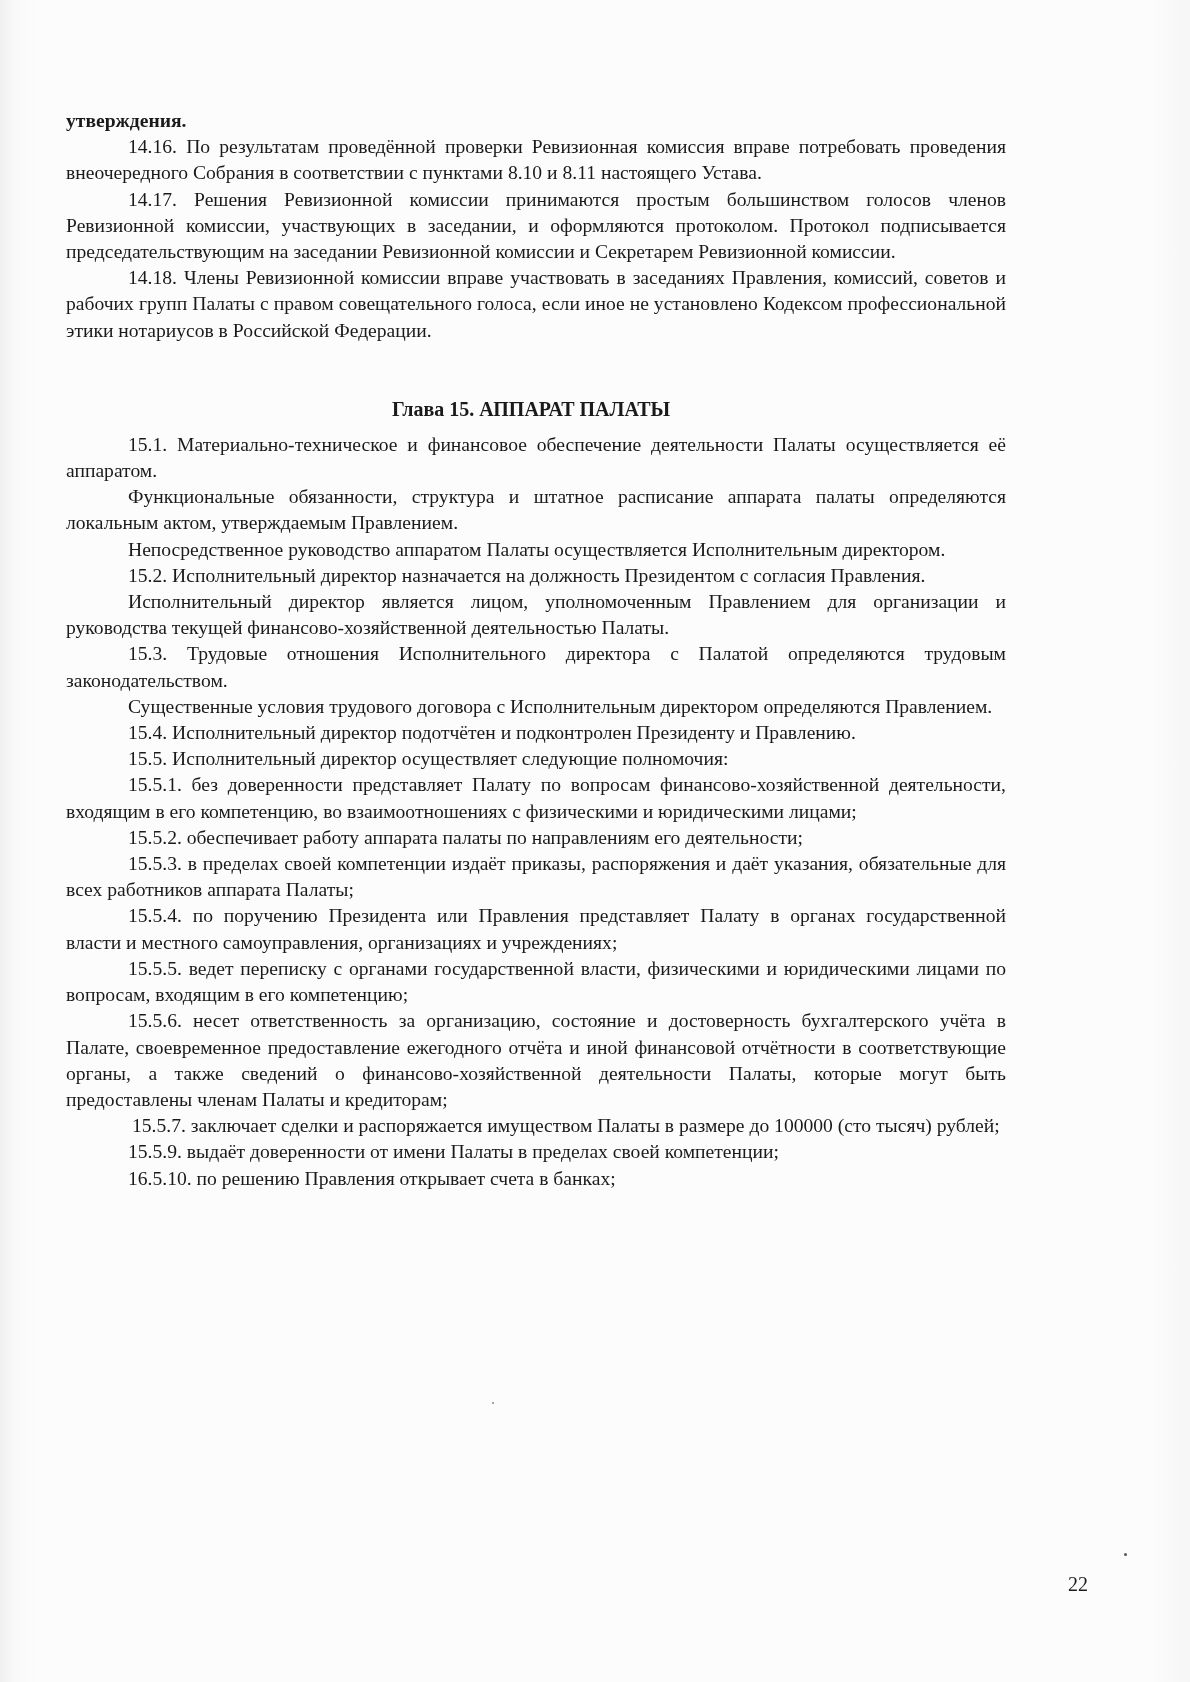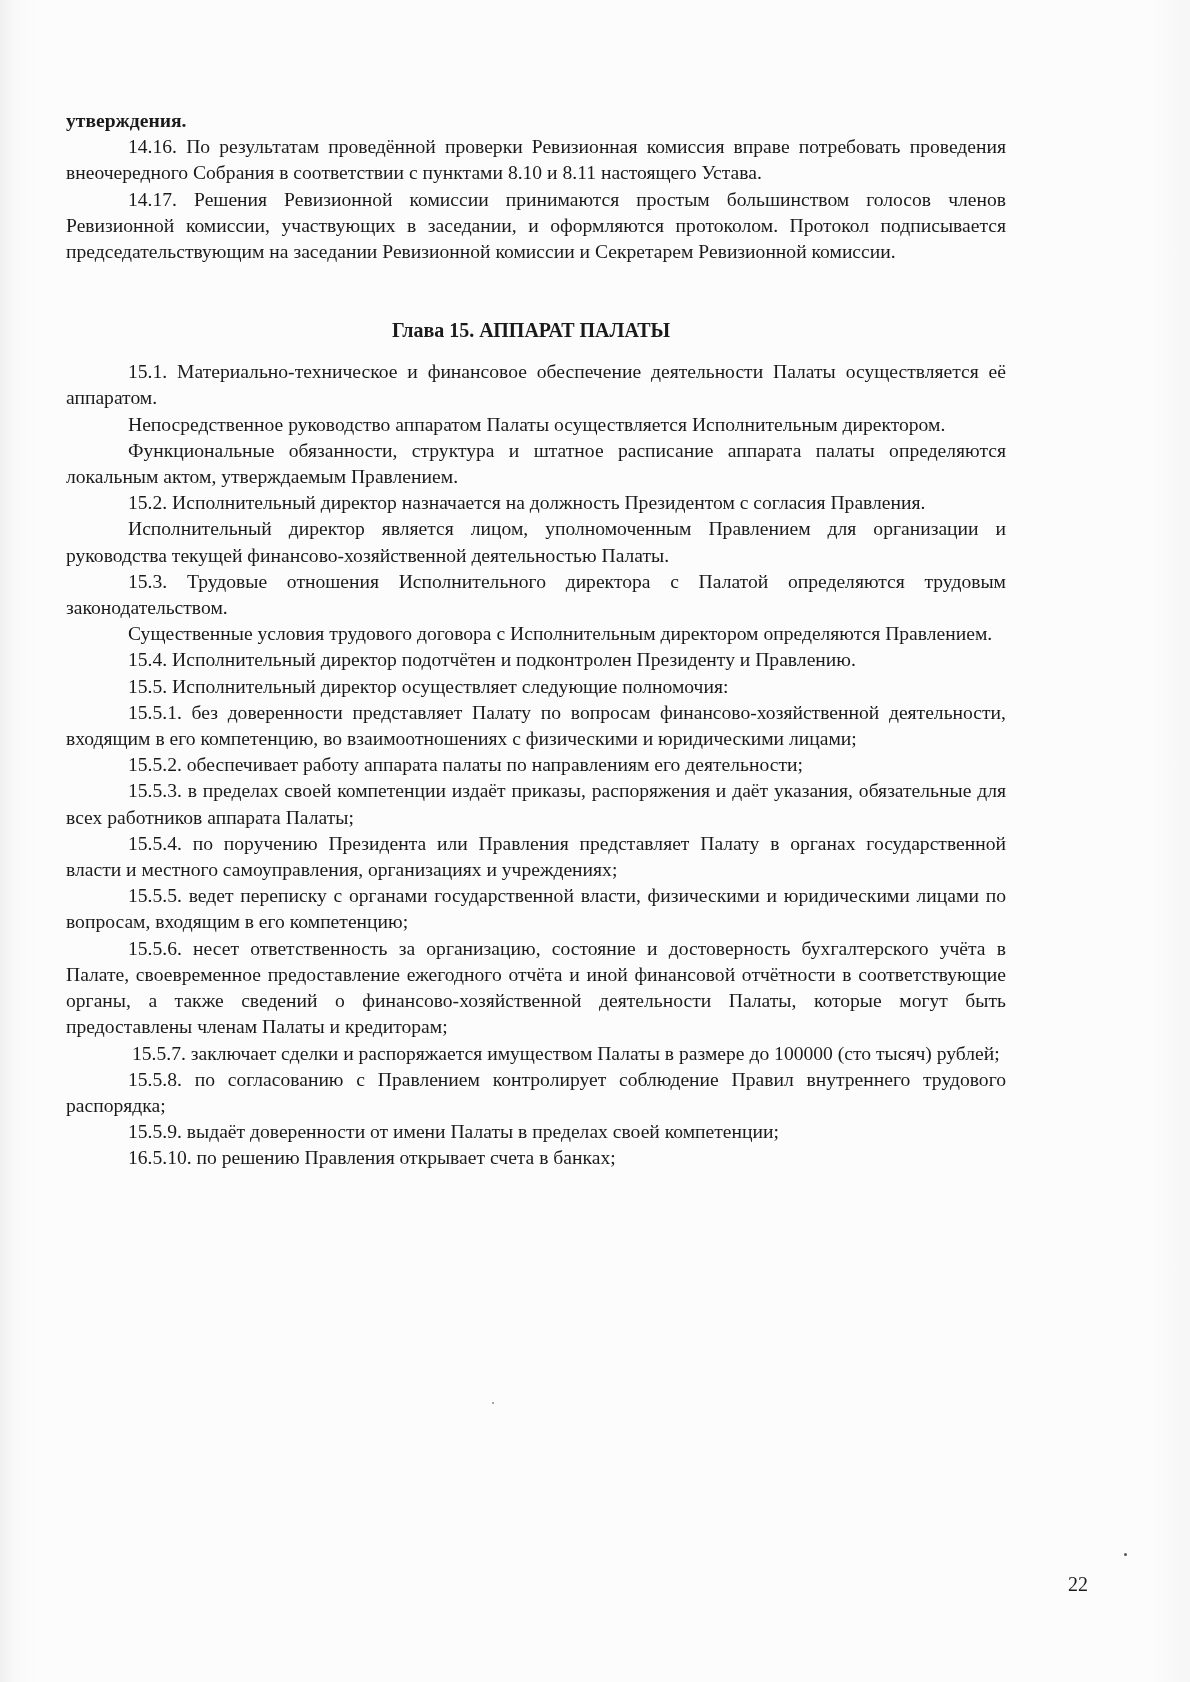--- a/index.html
+++ b/index.html
@@ -32,21 +32,21 @@
     }
     .p {
       margin: 0;
       text-align: justify;
       text-indent: 62px;
       hyphens: manual;
     }
     .p.noindent { text-indent: 0; font-weight: bold; }
     .p.extra-indent { text-indent: 66px; }
     .chapter-title {
-      margin: 52px 0 16px 0;
+      margin: 52px 0 10px 0;
       text-align: center;
       font-weight: bold;
       font-size: 20px;
       line-height: 26px;
       padding-right: 10px;
     }
     .page-number {
       position: absolute;
       left: 1068px;
       top: 1572px;
@@ -74,40 +74,40 @@
   </style>
 </head>
 <body>
 
 <div class="page">
   <div class="content">
 
     <p class="p noindent">утверждения.</p>
     <p class="p">14.16. По результатам проведённой проверки Ревизионная комиссия вправе потре­бовать проведения внеочередного Собрания в соответствии с пунктами 8.10 и 8.11 настоя­щего Устава.</p>
     <p class="p">14.17. Решения Ревизионной комиссии принимаются простым большинством голо­сов членов Ревизионной комиссии, участвующих в заседании, и оформляются протоколом. Протокол подписывается председательствующим на заседании Ревизионной комиссии и Секретарем Ревизионной комиссии.</p>
+    <p class="p">14.18. Члены Ревизионной комиссии вправе участвовать в заседаниях Правления, комиссий, советов и рабочих групп Палаты с правом совещательного голоса, если иное не установлено Кодексом профессиональной этики нотариусов в Российской Федерации.</p>
 
     <h2 class="chapter-title">Глава 15. АППАРАТ ПАЛАТЫ</h2>
 
     <p class="p">15.1. Материально-техническое и финансовое обеспечение деятельности Палаты осуществляется её аппаратом.</p>
+    <p class="p">Функциональные обязанности, структура и штатное расписание аппарата палаты определяются локальным актом, утверждаемым Правлением.</p>
     <p class="p">Непосредственное руководство аппаратом Палаты осуществляется Исполнительным директором.</p>
-    <p class="p">Функциональные обязанности, структура и штатное расписание аппарата палаты определяются локальным актом, утверждаемым Правлением.</p>
     <p class="p">15.2. Исполнительный директор назначается на должность Президентом с согласия Правления.</p>
     <p class="p">Исполнительный директор является лицом, уполномоченным Правлением для орга­низации и руководства текущей финансово-хозяйственной деятельностью Палаты.</p>
     <p class="p">15.3. Трудовые отношения Исполнительного директора с Палатой определяются трудовым законодательством.</p>
     <p class="p">Существенные условия трудового договора с Исполнительным директором опреде­ляются Правлением.</p>
     <p class="p">15.4. Исполнительный директор подотчётен и подконтролен Президенту и Правле­нию.</p>
     <p class="p">15.5. Исполнительный директор осуществляет следующие полномочия:</p>
     <p class="p">15.5.1. без доверенности представляет Палату по вопросам финансово-хозяйственной деятельности, входящим в его компетенцию, во взаимоотношениях с физи­ческими и юридическими лицами;</p>
     <p class="p">15.5.2. обеспечивает работу аппарата палаты по направлениям его деятельности;</p>
     <p class="p">15.5.3. в пределах своей компетенции издаёт приказы, распоряжения и даёт указа­ния, обязательные для всех работников аппарата Палаты;</p>
     <p class="p">15.5.4.  по поручению Президента или Правления представляет Палату в органах государственной власти и местного самоуправления, организациях и учреждениях;</p>
     <p class="p">15.5.5. ведет переписку с органами государственной власти, физическими и юриди­ческими лицами по вопросам, входящим в его компетенцию;</p>
     <p class="p">15.5.6. несет ответственность за организацию, состояние и достоверность бухгалтер­ского учёта в Палате, своевременное предоставление ежегодного отчёта и иной финансо­вой отчётности в соответствующие органы, а также сведений о финансово-хозяйственной деятельности Палаты, которые могут быть предоставлены членам Палаты и кредиторам;</p>
     <p class="p extra-indent">15.5.7. заключает сделки и распоряжается имуществом Палаты в размере до 100000 (сто тысяч) рублей;</p>
-    <p class="p">15.5.8. по согласованию с Правлением контролирует соблюдение Правил внутренне­го трудового распорядка;</p>
     <p class="p">15.5.9. выдаёт доверенности от имени Палаты в пределах своей компетенции;</p>
     <p class="p">16.5.10. по решению Правления открывает счета в банках;</p>
   </div>
 
   <div class="scan-dot"></div>
   <div class="scan-dot2"></div>
   <div class="page-number">22</div>
 </div>
 
 </body></html>

